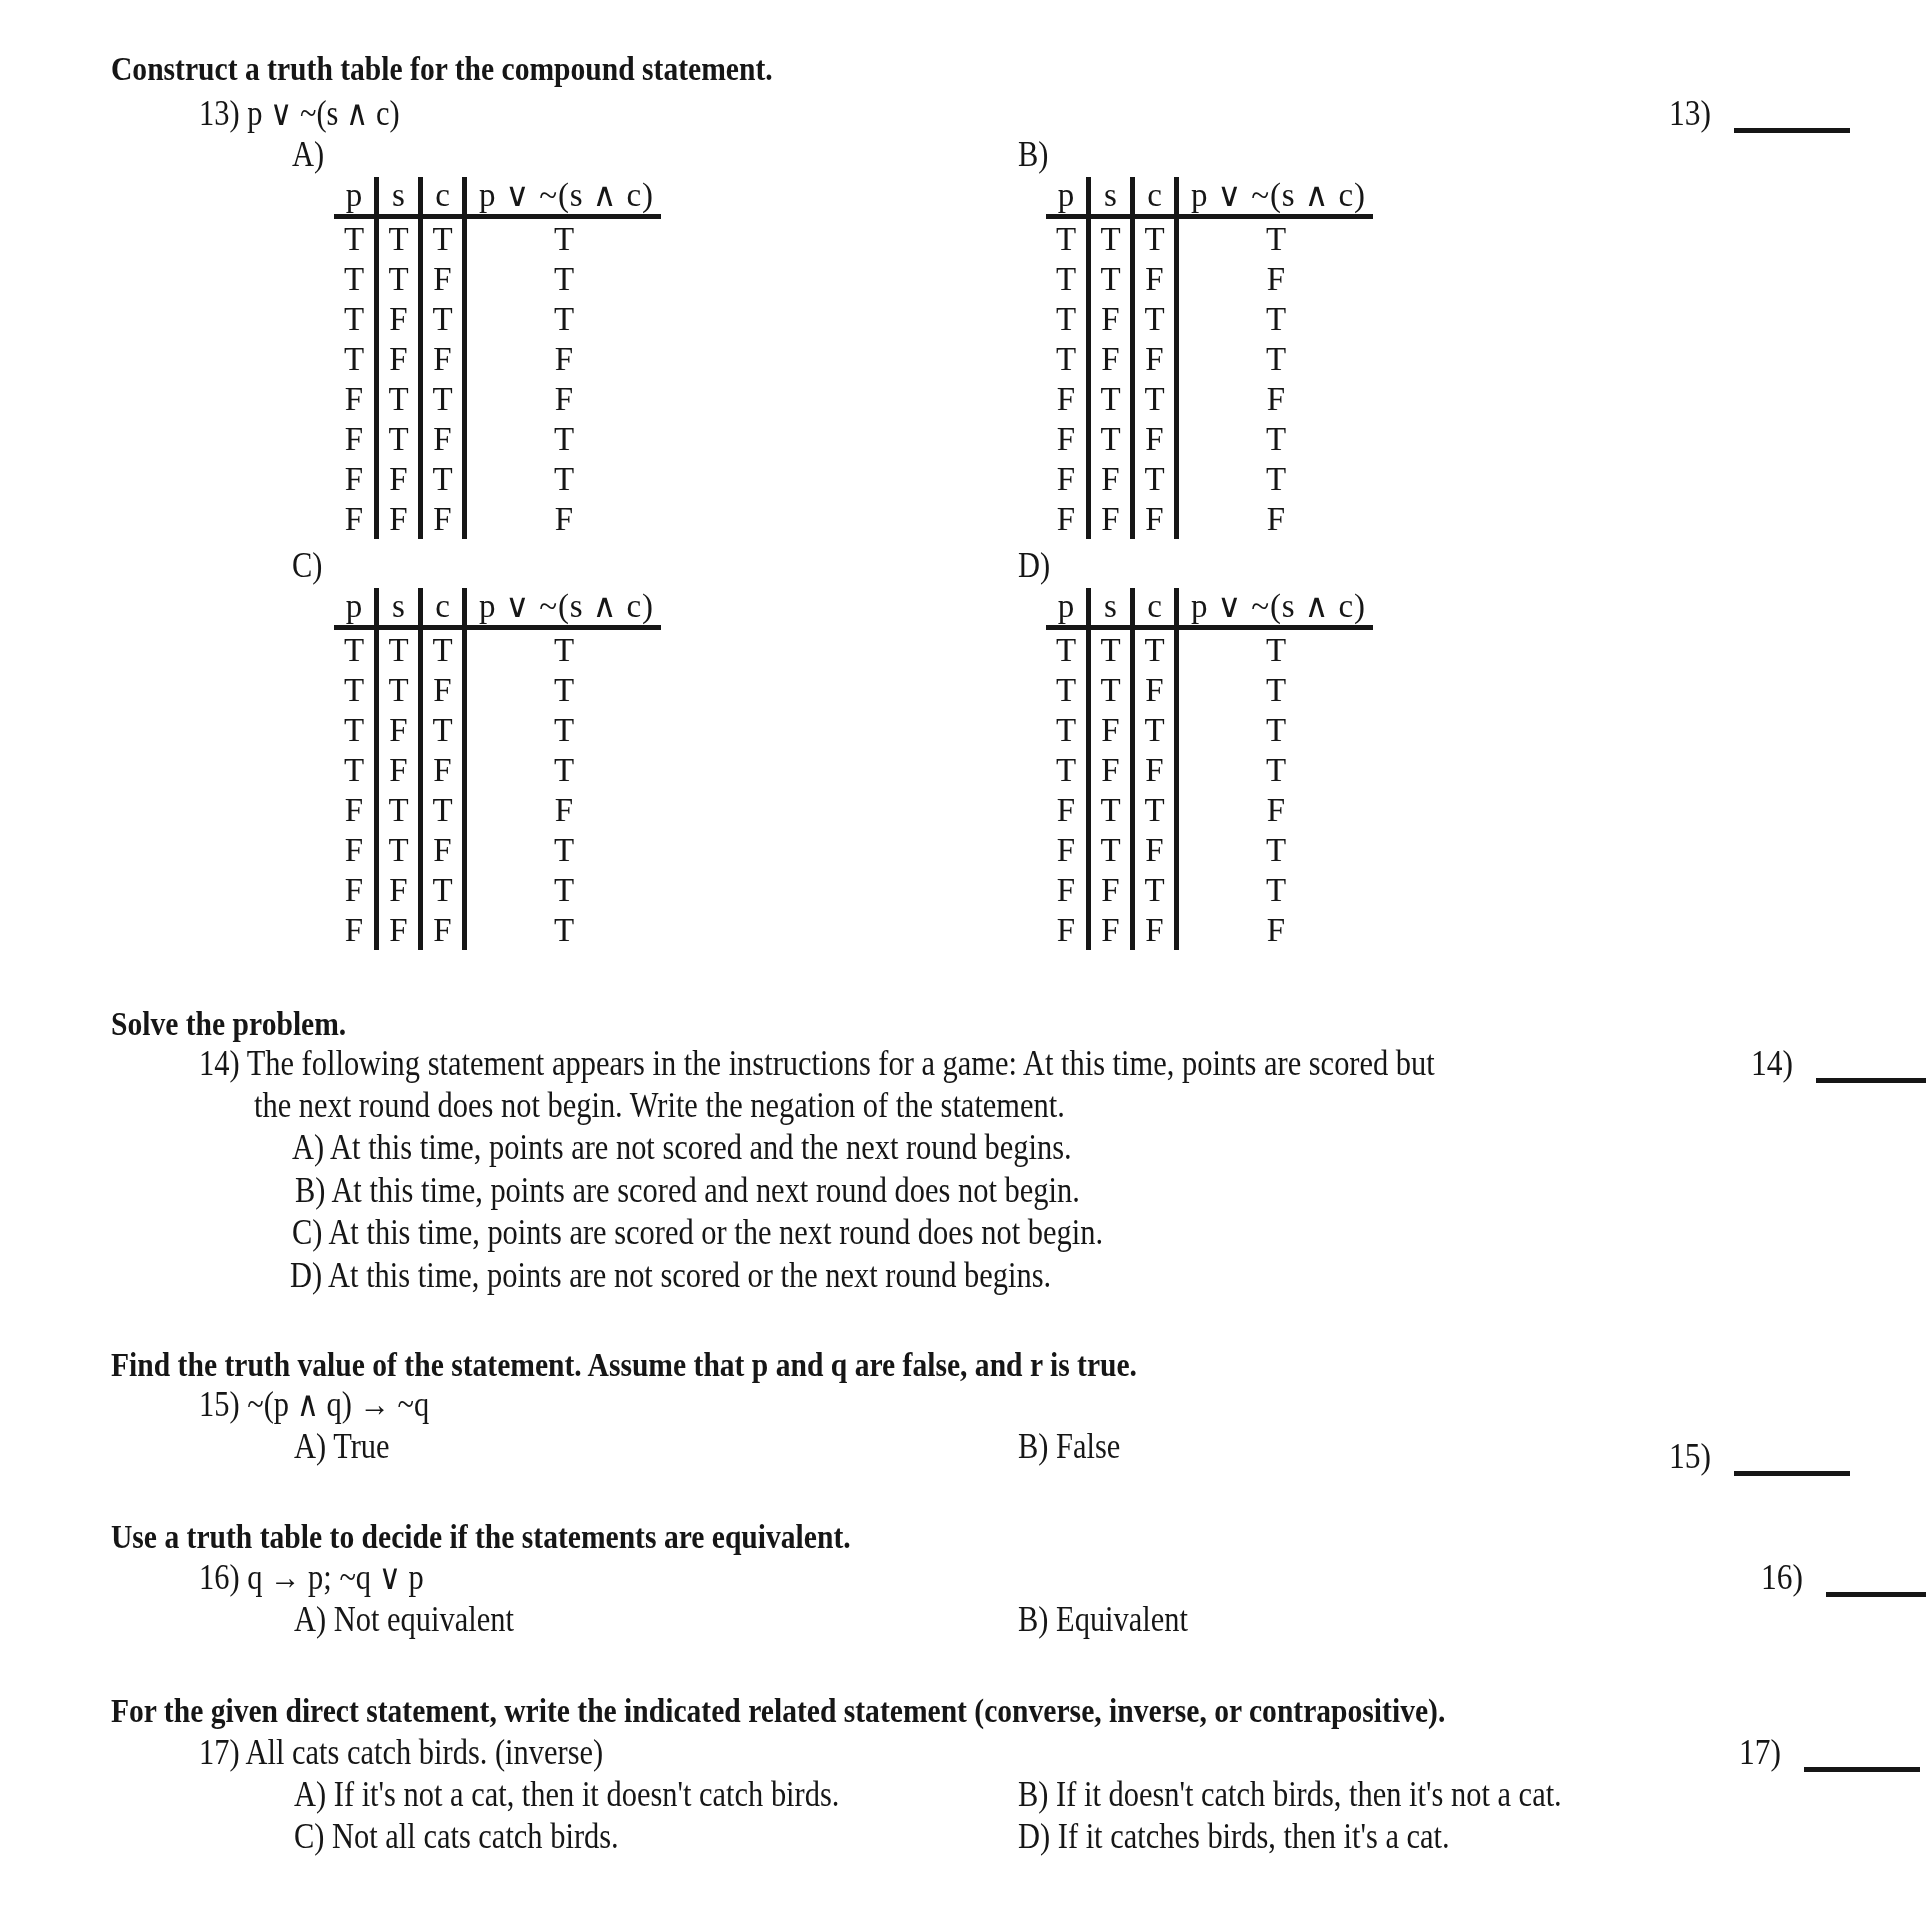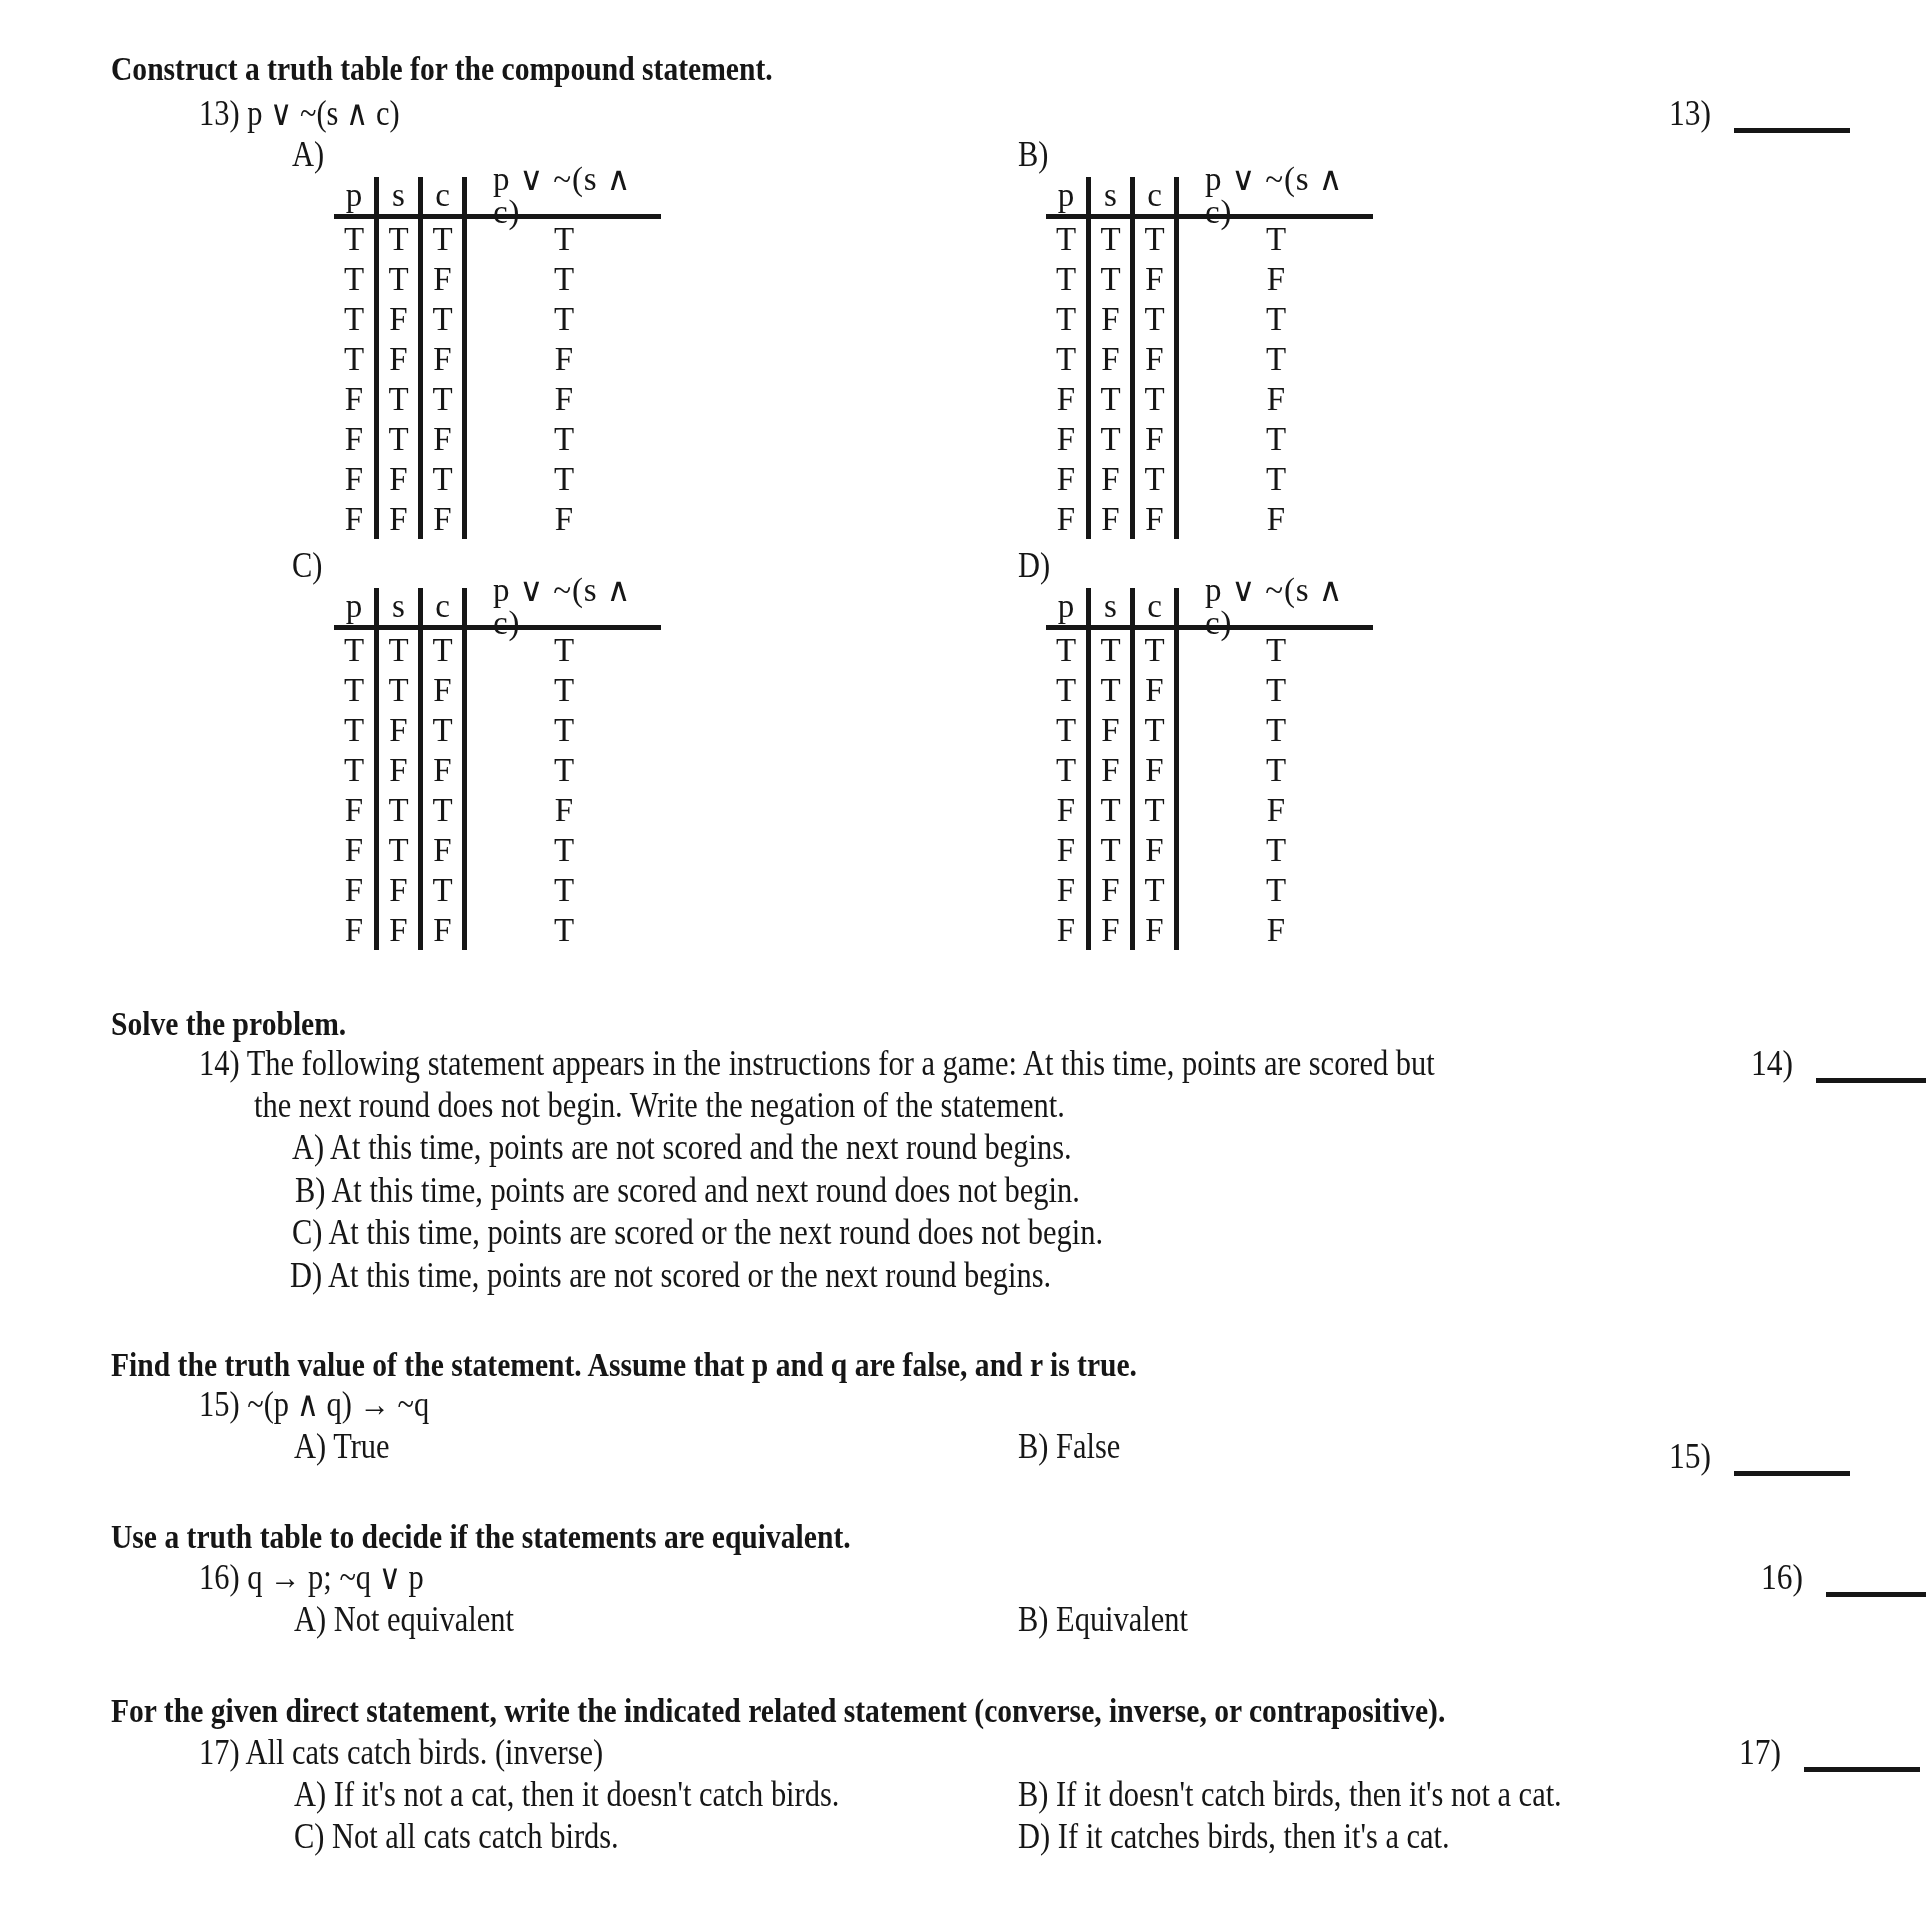--- a/index.html
+++ b/index.html
@@ -35,21 +35,21 @@
     display: flex;
     align-items: center;
     justify-content: center;
     font-size: 33px;
     line-height: 1;
   }
   .ttable .head { height: 37px; border-bottom: 5.4px solid #161616; }
   .ttable .c0, .ttable .c1, .ttable .c2 { border-right: 5px solid #161616; }
   .ttable .head.c3 {
     justify-content: flex-start;
-    padding-left: 26px;
+    padding-left: 12px;
     letter-spacing: 0.8px;
   }
   
   .answer {
     position: absolute;
     display: flex;
     align-items: flex-end;
     gap: 18.5px;
     justify-content: flex-end;
   }

